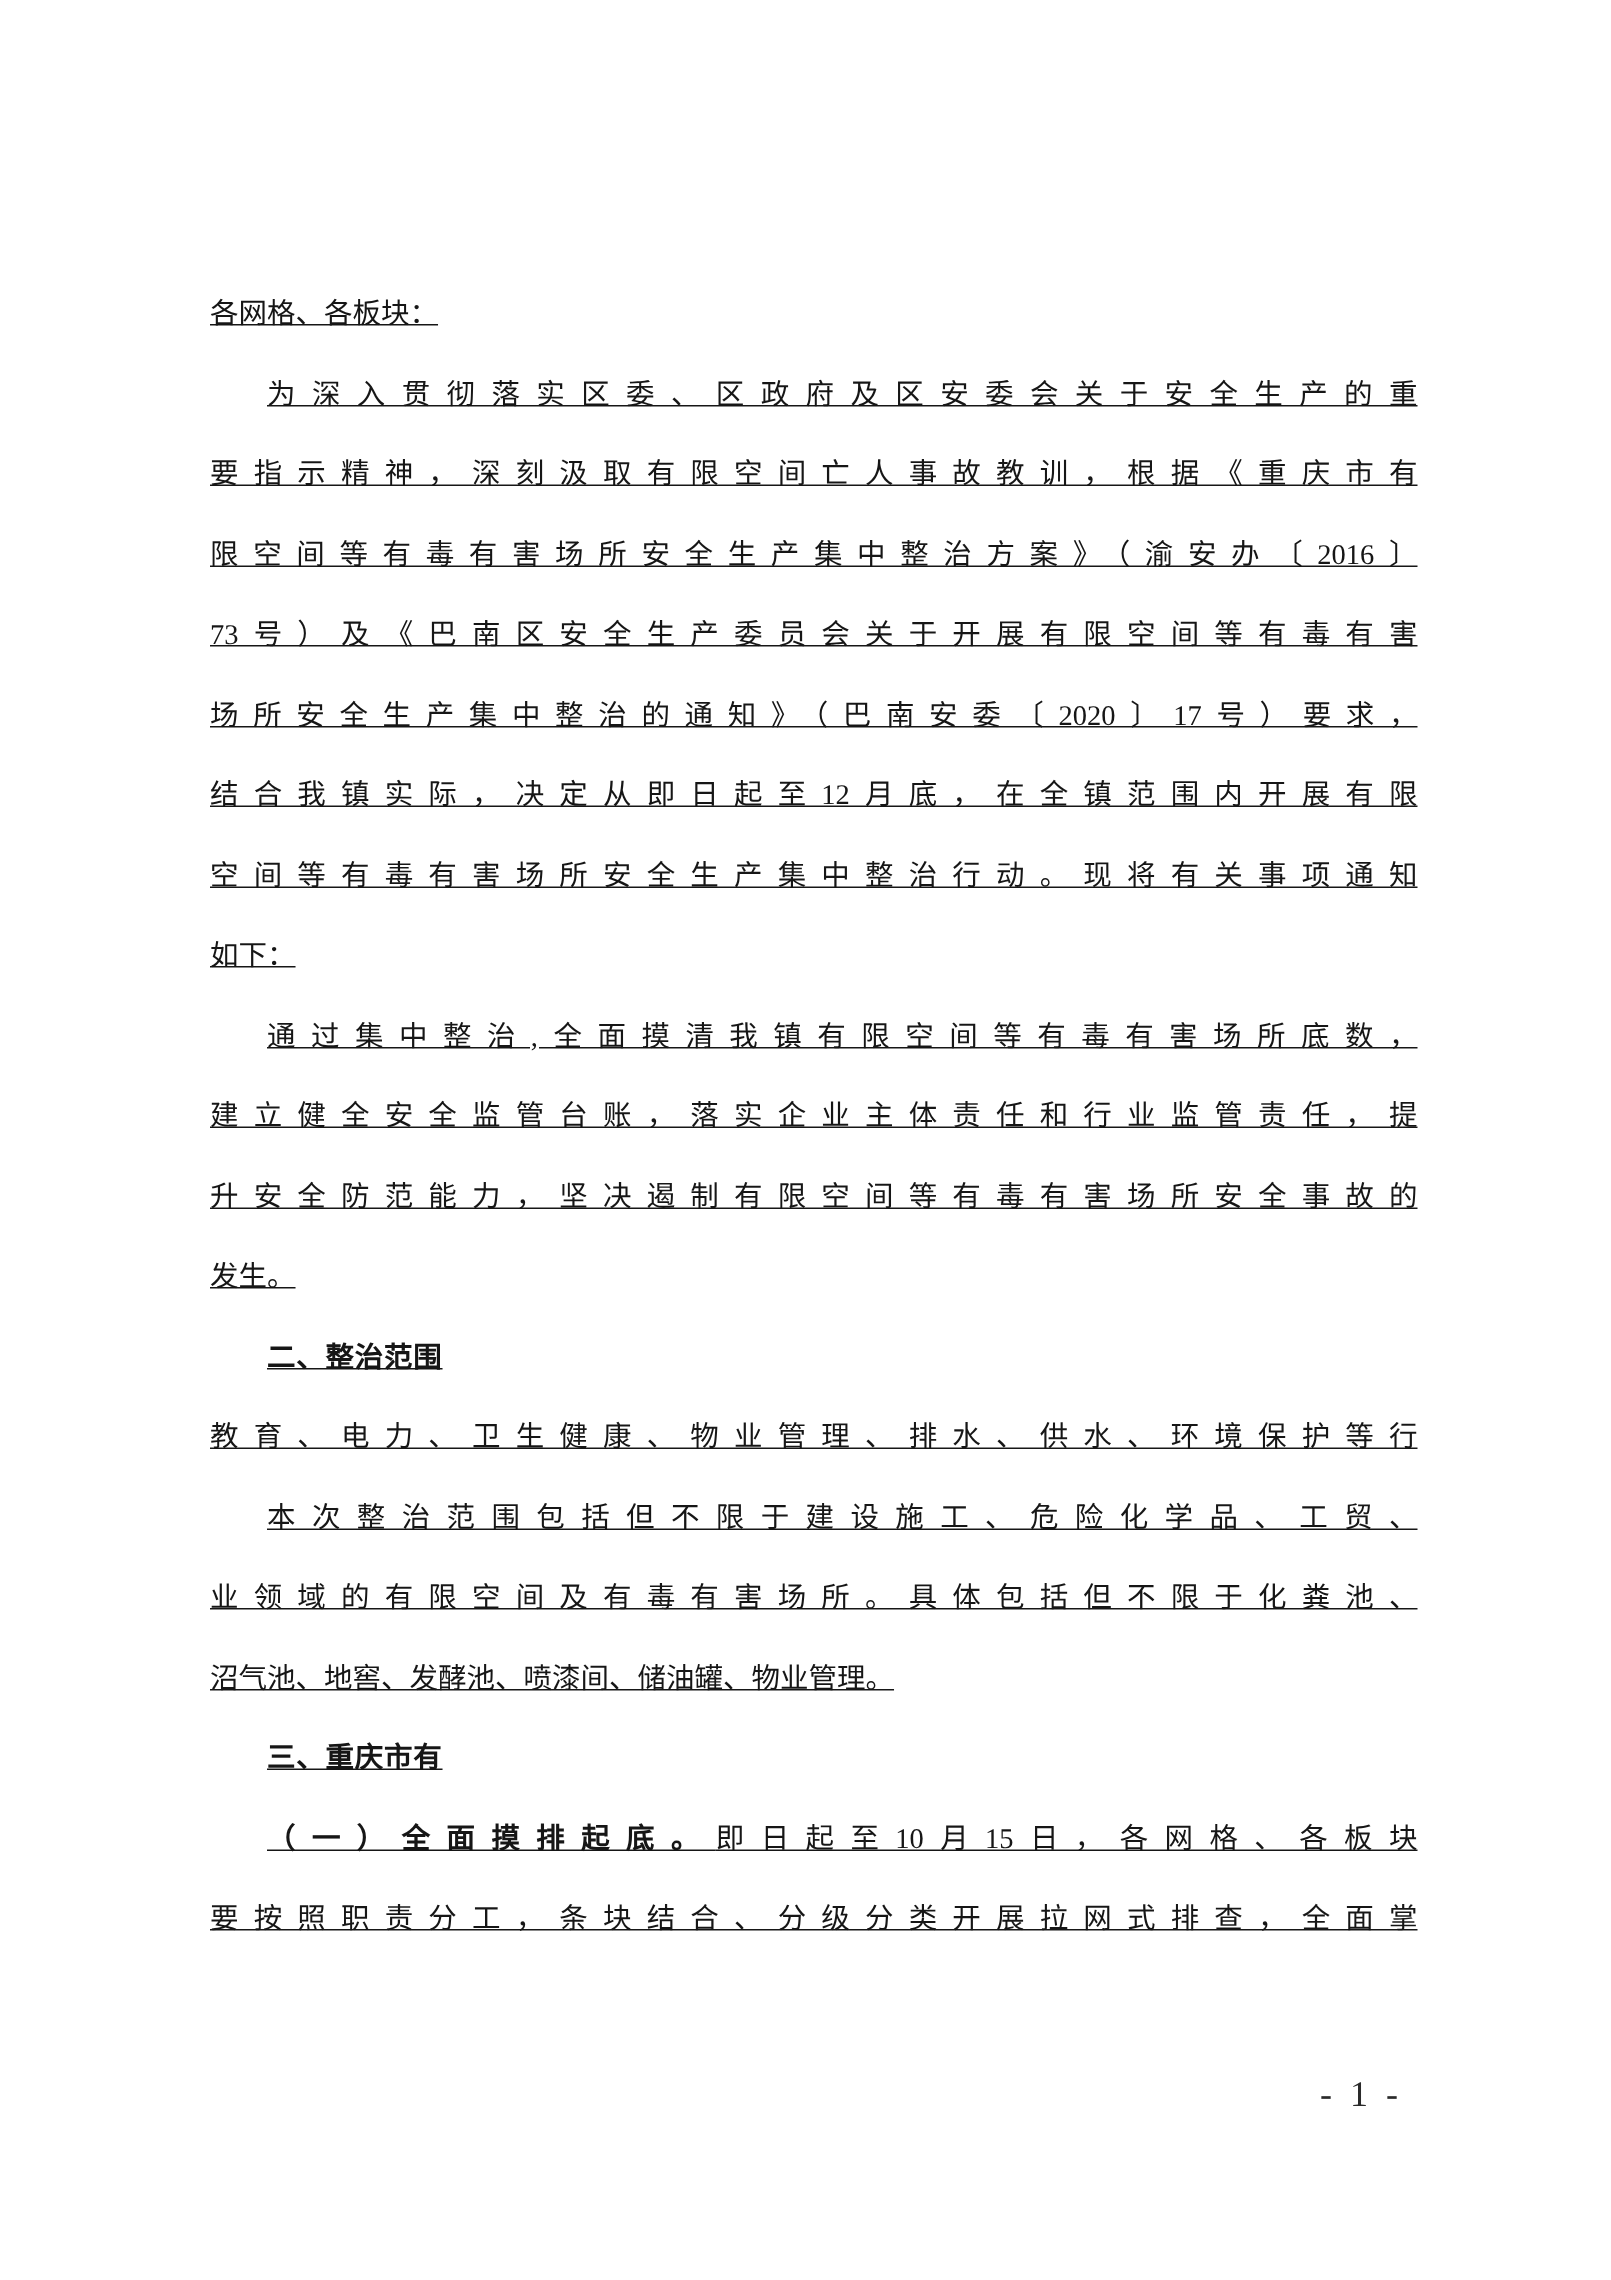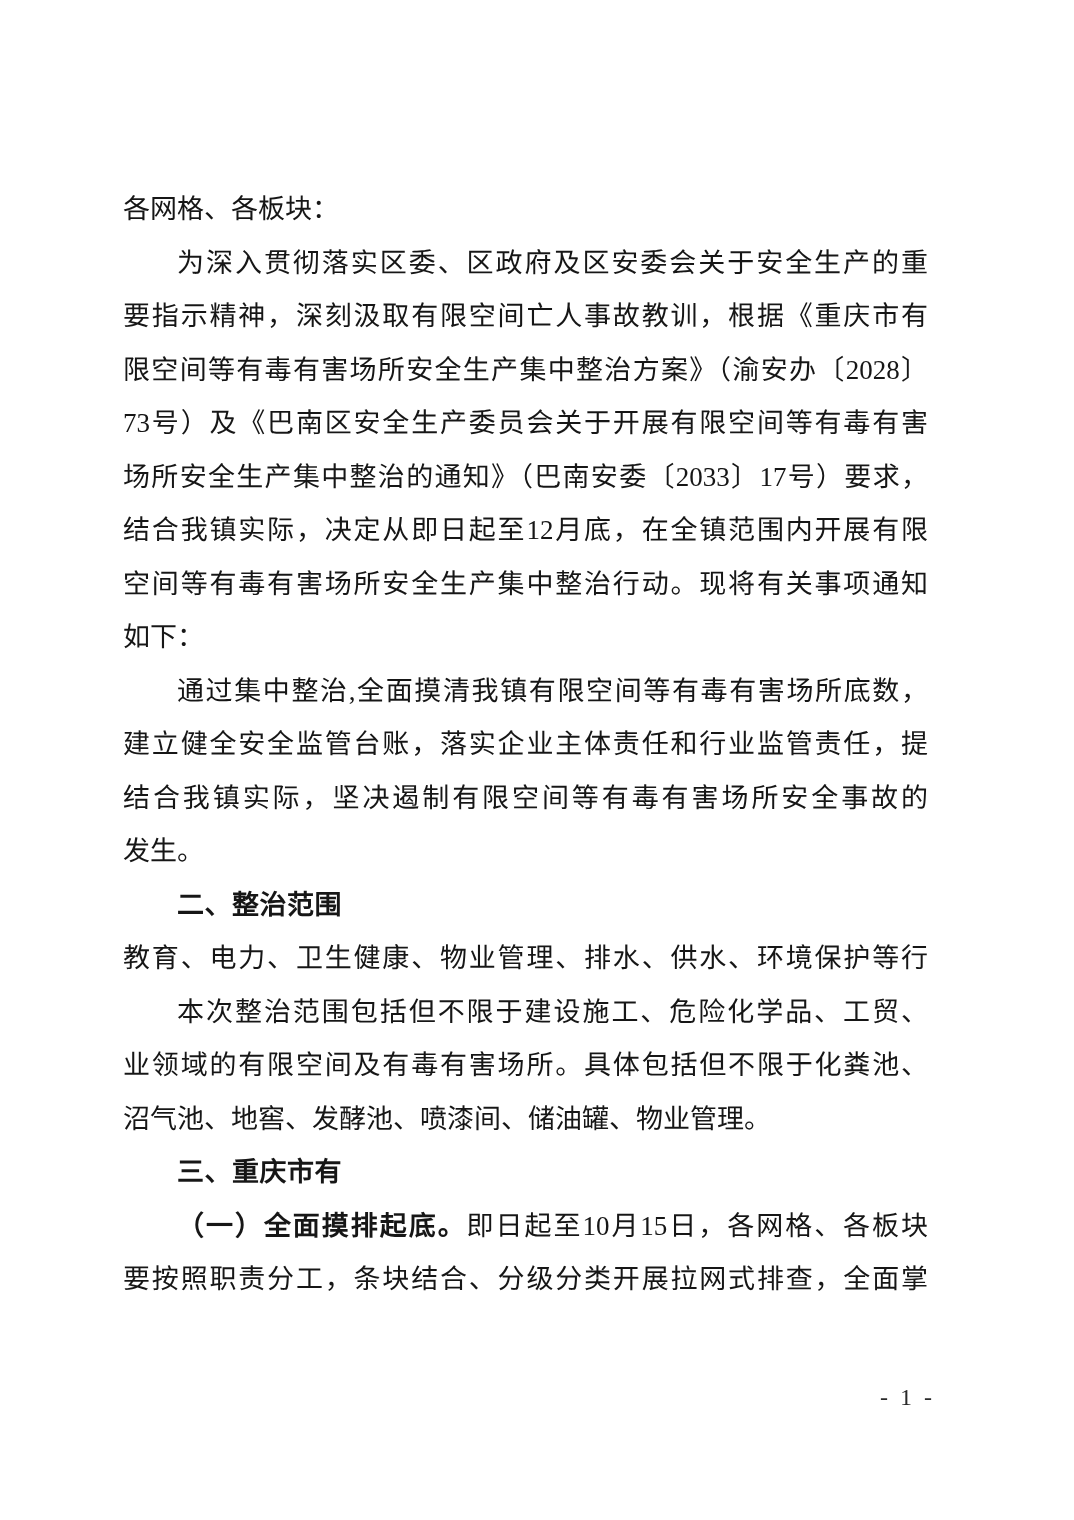--- a/index.html
+++ b/index.html
@@ -11,25 +11,26 @@
     position: relative;
     width: 1074px;
     height: 1520px;
     background: #ffffff;
     color: #161616;
     font-family: "Liberation Serif", serif;
     overflow: hidden;
   }
   .content {
     position: absolute;
-    left: 123px;
+    left: 140px;
     top: 183px;
     width: 805px;
-    font-size: 27px;
+    font-size: 19px;
     line-height: 53.5px;
+    text-decoration: underline;
   }
   .line {
     white-space: nowrap;
     text-align: left;
   }
   
   .j {
     text-align: justify;
     text-align-last: justify;
   }
@@ -58,30 +59,30 @@
 </head>
 <body>
 
 <div class="page">
   <div class="content">
 
     <div class="line">各网格、各板块：</div>
 
     <div class="line j ind">为深入贯彻落实区委、区政府及区安委会关于安全生产的重</div>
     <div class="line j">要指示精神，深刻汲取有限空间亡人事故教训，根据《重庆市有</div>
-    <div class="line j">限空间等有毒有害场所安全生产集中整治方案》（渝安办〔2028〕</div>
+    <div class="line j">限空间等有毒有害场所安全生产集中整治方案》（渝安办〔2016〕</div>
     <div class="line j">73号）及《巴南区安全生产委员会关于开展有限空间等有毒有害</div>
-    <div class="line j">场所安全生产集中整治的通知》（巴南安委〔2033〕17号）要求，</div>
+    <div class="line j">场所安全生产集中整治的通知》（巴南安委〔2020〕17号）要求，</div>
     <div class="line j">结合我镇实际，决定从即日起至12月底，在全镇范围内开展有限</div>
     <div class="line j">空间等有毒有害场所安全生产集中整治行动。现将有关事项通知</div>
     <div class="line">如下：</div>
 
     <div class="line j ind">通过集中整治,全面摸清我镇有限空间等有毒有害场所底数，</div>
     <div class="line j">建立健全安全监管台账，落实企业主体责任和行业监管责任，提</div>
-    <div class="line j">结合我镇实际，坚决遏制有限空间等有毒有害场所安全事故的</div>
+    <div class="line j">升安全防范能力，坚决遏制有限空间等有毒有害场所安全事故的</div>
     <div class="line">发生。</div>
 
     <div class="line heading">二、整治范围</div>
     <div class="line j">教育、电力、卫生健康、物业管理、排水、供水、环境保护等行</div>
     <div class="line j ind">本次整治范围包括但不限于建设施工、危险化学品、工贸、</div>
     <div class="line j">业领域的有限空间及有毒有害场所。具体包括但不限于化粪池、</div>
     <div class="line">沼气池、地窖、发酵池、喷漆间、储油罐、物业管理。</div>
 
     <div class="line heading">三、重庆市有</div>
     <div class="line j ind">

